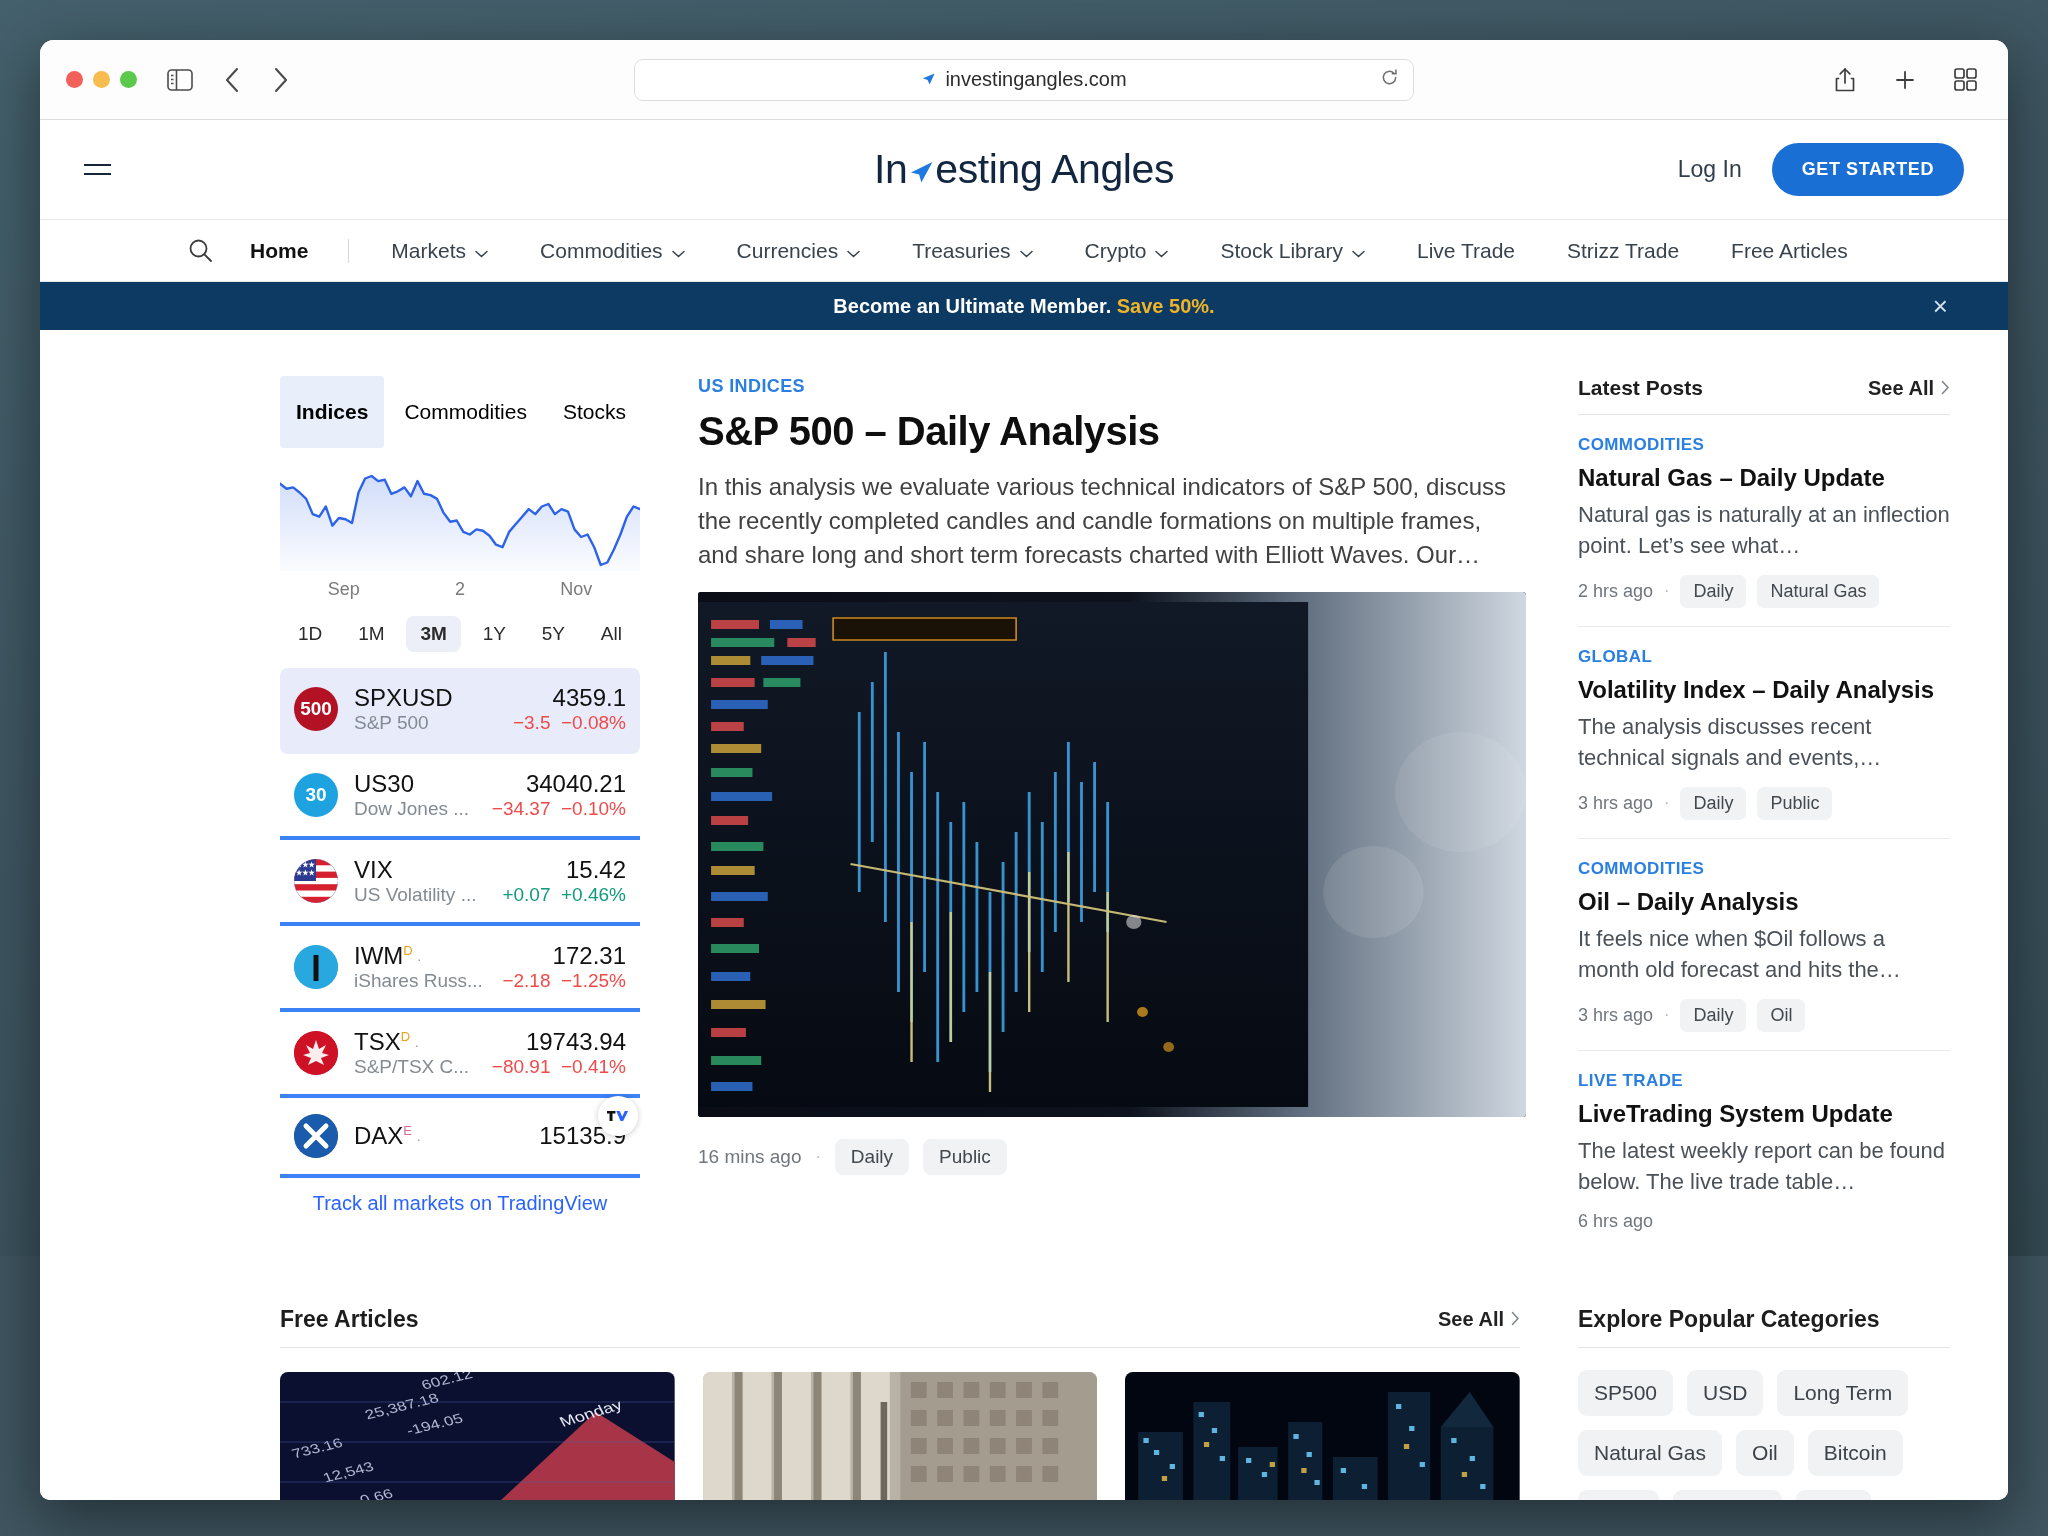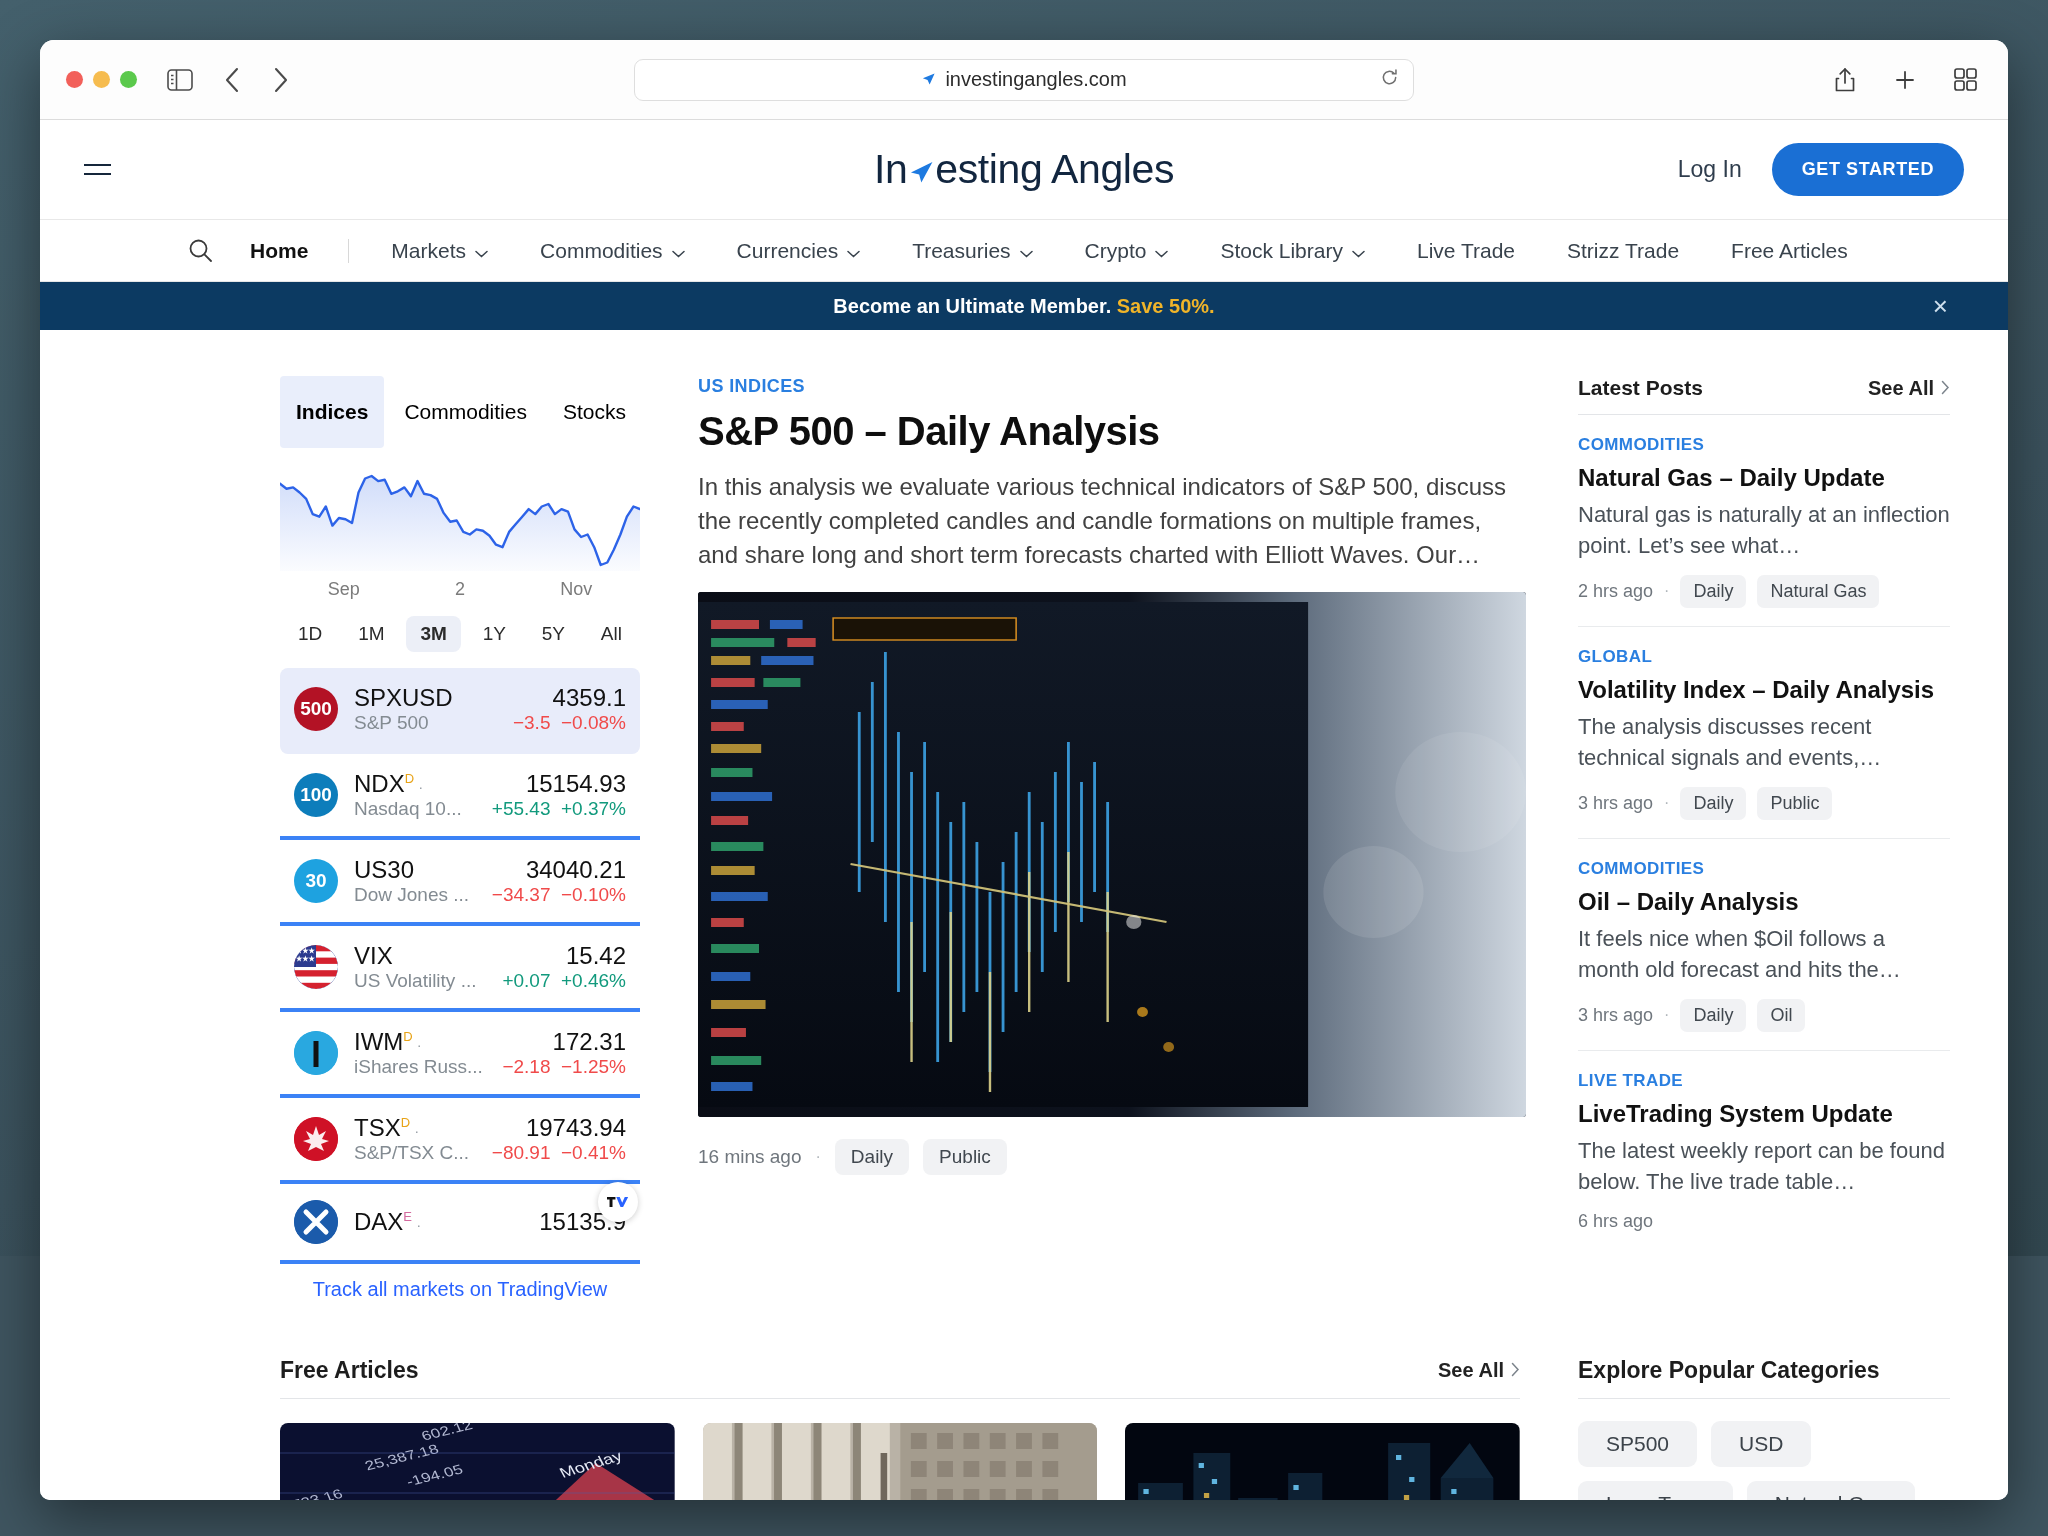--- a/index.html
+++ b/index.html
@@ -256,21 +256,21 @@
     padding-bottom: 14px; border-bottom: 1px solid #e3e5e8;
   }
   .free-title { font-size: 23px; font-weight: bold; color: #1d1d1d; }
   .thumbs { display: flex; gap: 28px; margin-top: 24px; }
   .thumb { flex: 1; height: 150px; border-radius: 8px; overflow: hidden; position: relative; }
   .cat-col { width: 372px; flex: 0 0 372px; }
   .cat-head { font-size: 23px; font-weight: bold; color: #1d1d1d; padding-bottom: 14px; border-bottom: 1px solid #e3e5e8; }
   .cat-tags { display: flex; flex-wrap: wrap; gap: 14px; margin-top: 22px; }
   .cat-tag {
     background: #f1f2f4; color: #3c434a;
-    font-size: 21px; padding: 11px 28px; border-radius: 9px; cursor: pointer;
+    font-size: 21px; padding: 11px 16px; border-radius: 9px; cursor: pointer;
   }
 </style>
 </head>
 <body>
 
 <div class="desktop">
 <div class="window">
 
   <div class="chrome">
     <div class="traffic">
@@ -466,33 +466,20 @@
         <div class="tick sel">
                 <div class="badge b-spx">500</div>
                 <div class="tick-main">
                   <div class="tick-line">
                     <span class="sym">SPXUSD</span>
                     <span class="price">4359.1</span>
                   </div>
                   <div class="tick-line">
                     <span class="name">S&amp;P 500</span>
                     <span class="chg down">−3.5&nbsp;&nbsp;−0.08%</span>
-                  </div>
-                </div>
-              </div>
-              <div class="tick">
-                <div class="badge b-ndx">100</div>
-                <div class="tick-main">
-                  <div class="tick-line">
-                    <span class="sym">NDX<sup class="sup-d">D</sup><span class="dotmark"> ·</span></span>
-                    <span class="price">15154.93</span>
-                  </div>
-                  <div class="tick-line">
-                    <span class="name">Nasdaq 10...</span>
-                    <span class="chg up">+55.43&nbsp;&nbsp;+0.37%</span>
                   </div>
                 </div>
               </div>
               <div class="tick">
                 <div class="badge b-us30">30</div>
                 <div class="tick-main">
                   <div class="tick-line">
                     <span class="sym">US30</span>
                     <span class="price">34040.21</span>
                   </div>

